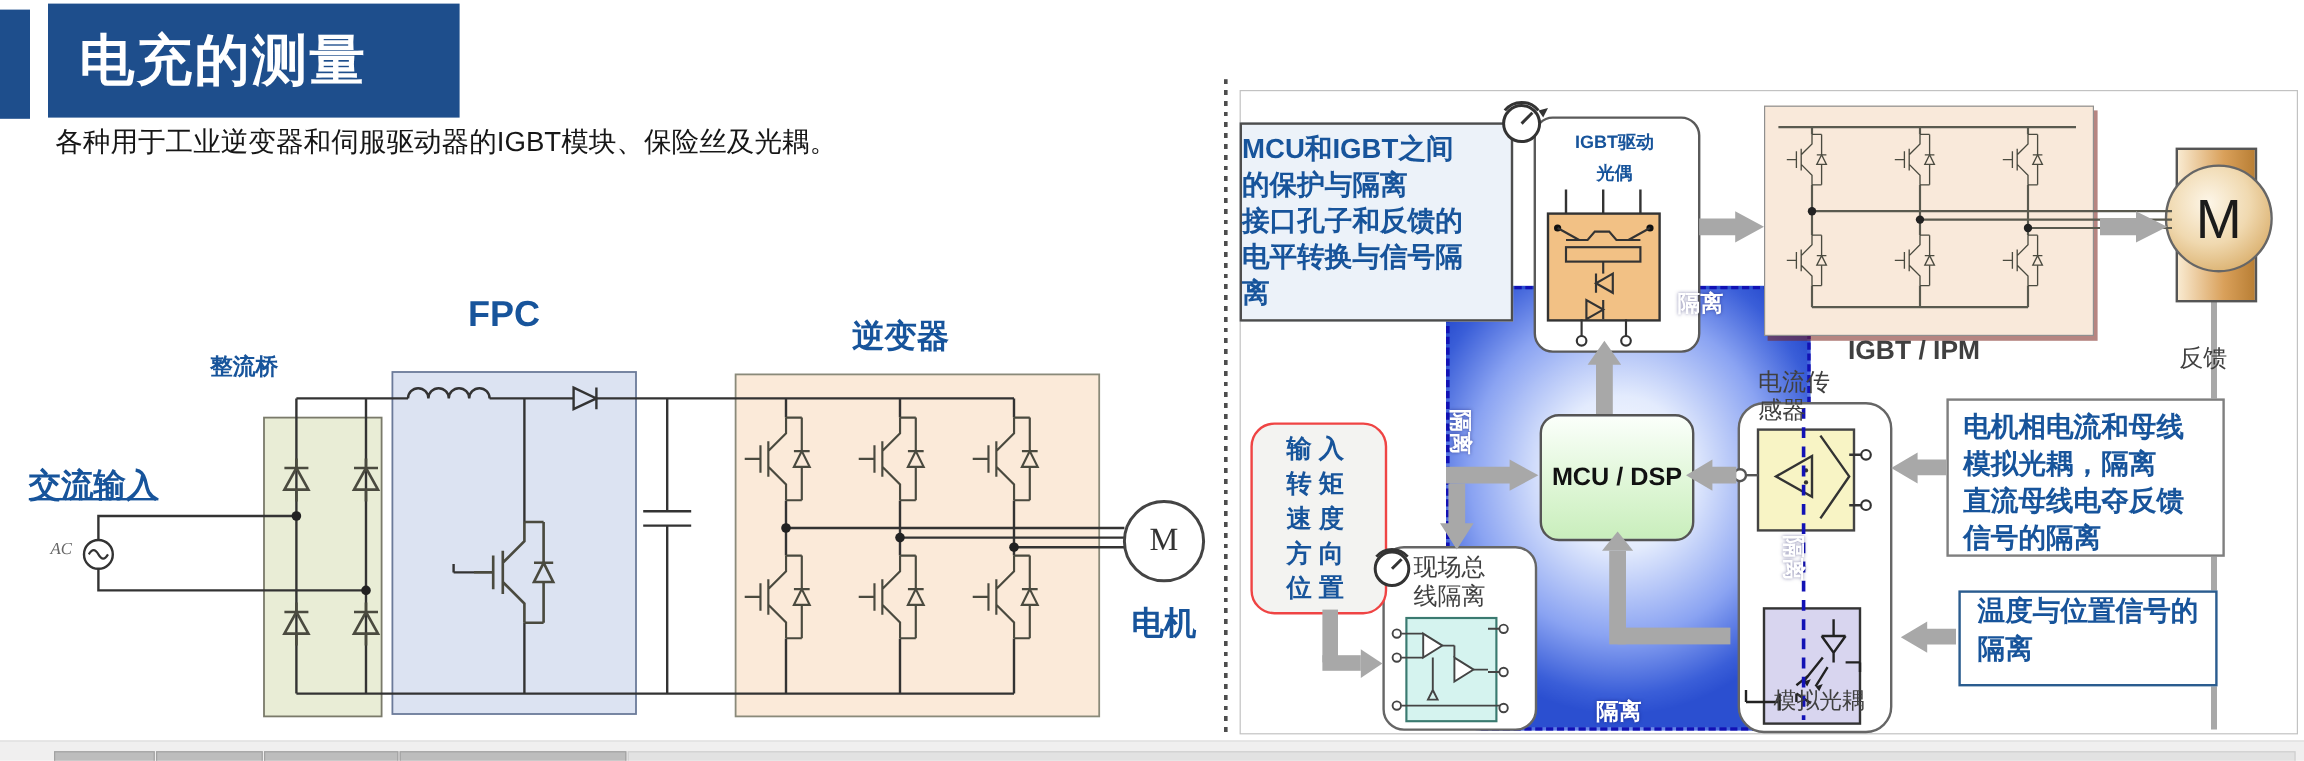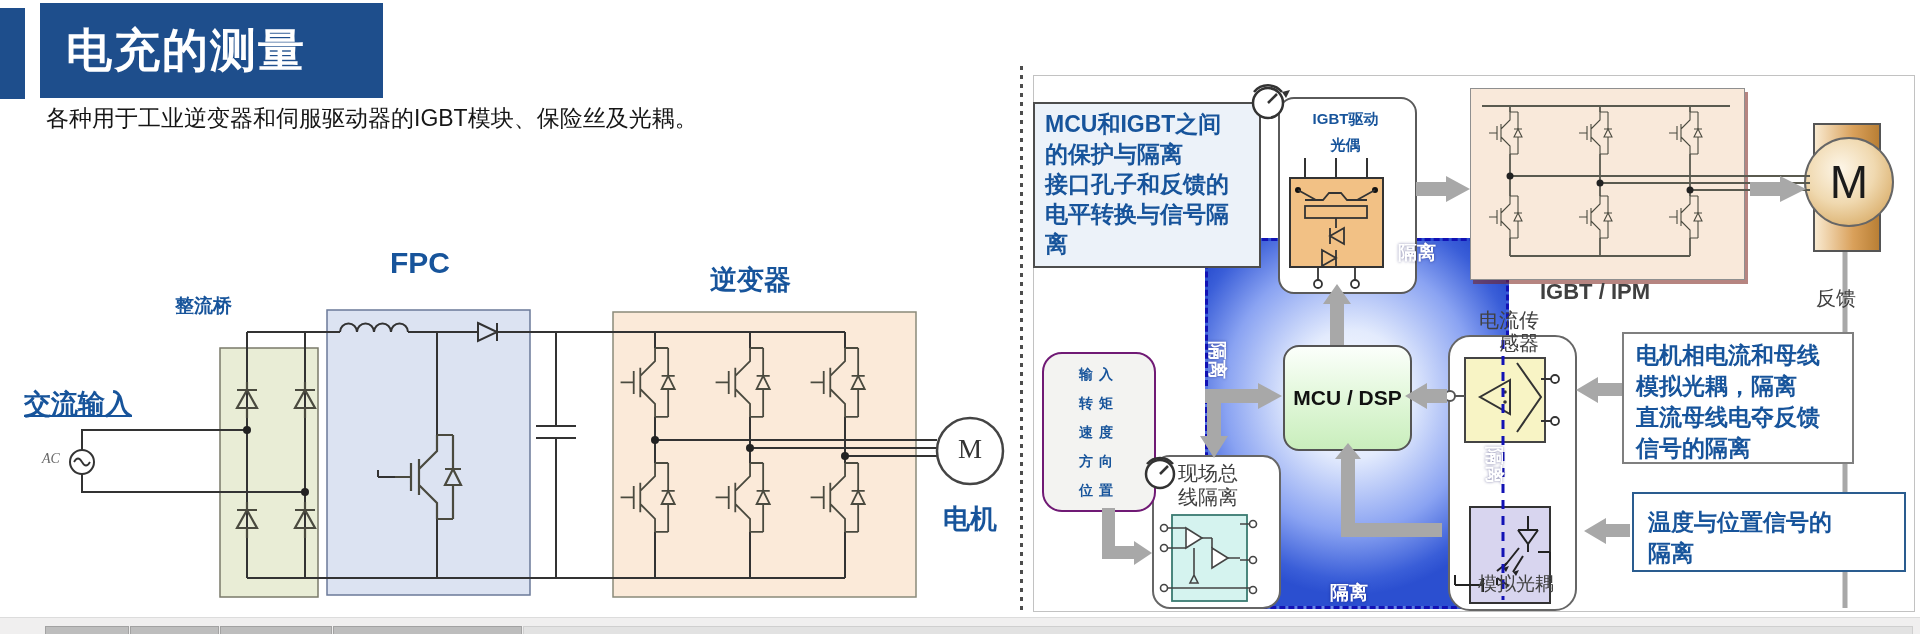--- a/index.html
+++ b/index.html
@@ -21,27 +21,27 @@
   .blue-region{left:1205px;top:238px;width:298px;height:365px;border:3px dashed #1212B5;border-radius:30px;
     background:radial-gradient(ellipse 62% 55% at 48% 42%,#ffffff 0%,#e3ebfd 32%,#8aa3f2 68%,#3a5ed8 92%,#2b4fd0 100%);}
   .opto-block{left:1278px;top:97px;width:135px;height:193px;background:#ffffff;border:2px solid #5a5a5a;border-radius:16px;}
   .sensor-container{left:1448px;top:335px;width:125px;height:272px;background:#ffffff;border:2px solid #666;border-radius:22px;}
   .fieldbus-container{left:1152px;top:455px;width:125px;height:150px;background:#ffffff;border:2px solid #666;border-radius:18px;}
   .ipm-box{left:1470px;top:88px;width:273px;height:190px;background:#f9e9da;border:1.5px solid #8f8f8f;
     box-shadow:3px 4px 0 rgba(122,32,26,.55);}
   .mcu-box{left:1283px;top:345px;width:125px;height:102px;border:2px solid #555;border-radius:16px;
     background:linear-gradient(180deg,#fbfffb 0%,#e4f8dd 45%,#c9eebc 100%);
     display:flex;align-items:center;justify-content:center;font-size:21px;font-weight:bold;color:#111;}
-  .input-box{left:1042px;top:352px;width:110px;height:156px;background:#f3f3f1;border:2px solid #701a75;border-radius:20px;
+  .input-box{left:1042px;top:352px;width:110px;height:156px;background:#f3f3f1;border:2px solid #ef4444;border-radius:20px;
     display:flex;align-items:center;justify-content:center;text-align:center;
-    font-size:14px;line-height:29px;letter-spacing:6px;}
+    font-size:21px;line-height:29px;letter-spacing:6px;}
   .callout{background:#ffffff;font-size:23px;line-height:31px;}
-  .callout-mcu{left:1033px;top:102px;width:228px;height:166px;background:#ecf2f9;border:2.5px solid #4d4d4d;padding:5px 10px;box-sizing:border-box;font-size:23px;line-height:30px;}
+  .callout-mcu{left:1033px;top:102px;width:228px;height:166px;background:#ecf2f9;border:2.5px solid #4d4d4d;padding:5px 0;box-sizing:border-box;font-size:23px;line-height:30px;}
   .callout-cur{left:1622px;top:332px;width:232px;height:132px;border:2.5px solid #7f7f7f;padding:6px 12px;box-sizing:border-box;}
-  .callout-tmp{left:1632px;top:492px;width:274px;height:80px;border:2.5px solid #2a5c8f;padding:13px 14px;box-sizing:border-box;}
+  .callout-tmp{left:1632px;top:492px;width:216px;height:80px;border:2.5px solid #2a5c8f;padding:0 14px;box-sizing:border-box;}
   
   .motor-rect{left:1813px;top:123px;width:64px;height:125px;border:2px solid #555;
     background:linear-gradient(90deg,#f9ead0 0%,#d9a05a 60%,#b97f35 100%);}
   .motor-circle-r{left:1804px;top:137px;width:86px;height:86px;border-radius:50%;border:2px solid #666;
     background:radial-gradient(circle at 40% 35%,#fdf6e8 0%,#f0d9b0 45%,#d8ab66 85%,#c4913f 100%);
     display:flex;align-items:center;justify-content:center;font-size:46px;color:#1b1b1b;}
   
   .lab{font-weight:bold;}
   .iso{color:#ffffff;font-weight:bold;font-size:19px;text-shadow:0 0 3px rgba(10,10,90,.5);}
   .iso-v{transform:rotate(90deg);transform-origin:center;}
@@ -295,21 +295,21 @@
 <div class="abs lab blue" style="left:710px;top:262px;font-size:27px;">逆变器</div>
 <div class="abs lab blue" style="left:24px;top:386px;font-size:27px;text-decoration:underline;">交流输入</div>
 <div class="abs" style="left:42px;top:451px;font-size:14px;font-style:italic;color:#666;font-family:'Liberation Serif','DejaVu Serif',serif;">AC</div>
 <div class="abs" style="left:952px;top:434px;width:36px;text-align:center;font-size:27px;color:#333;font-family:'Liberation Serif','DejaVu Serif',serif;">M</div>
 <div class="abs lab blue" style="left:943px;top:501px;font-size:27px;">电机</div>
 
 <div class="abs lab blue pre" style="left:1283px;top:106px;width:125px;text-align:center;font-size:15px;line-height:26px;">IGBT驱动
 光偶</div>
 <div class="abs blk" style="left:1540px;top:279px;font-size:22px;font-weight:bold;">IGBT / IPM</div>
 <div class="abs blk" style="left:1816px;top:285px;font-size:20px;">反馈</div>
-<div class="abs blk pre" style="left:1465px;top:309px;width:74px;text-align:right;font-size:20px;line-height:23px;">电流传
+<div class="abs blk pre" style="left:1465px;top:309px;width:74px;text-align:left;font-size:20px;line-height:23px;font-family:Liberation Mono, monospace;">电流传
 感器</div>
 <div class="abs blk pre" style="left:1178px;top:461px;width:90px;font-size:20px;line-height:24px;">现场总
 线隔离</div>
 <div class="abs blk" style="left:1478px;top:571px;font-size:19px;">模拟光耦</div>
 
 <div class="abs iso" style="left:1398px;top:240px;">隔离</div>
 <div class="abs iso iso-v" style="left:1195px;top:350px;width:44px;">隔离</div>
 <div class="abs iso iso-v" style="left:1472px;top:455px;width:44px;">隔离</div>
 <div class="abs iso" style="left:1330px;top:580px;">隔离</div>
 

